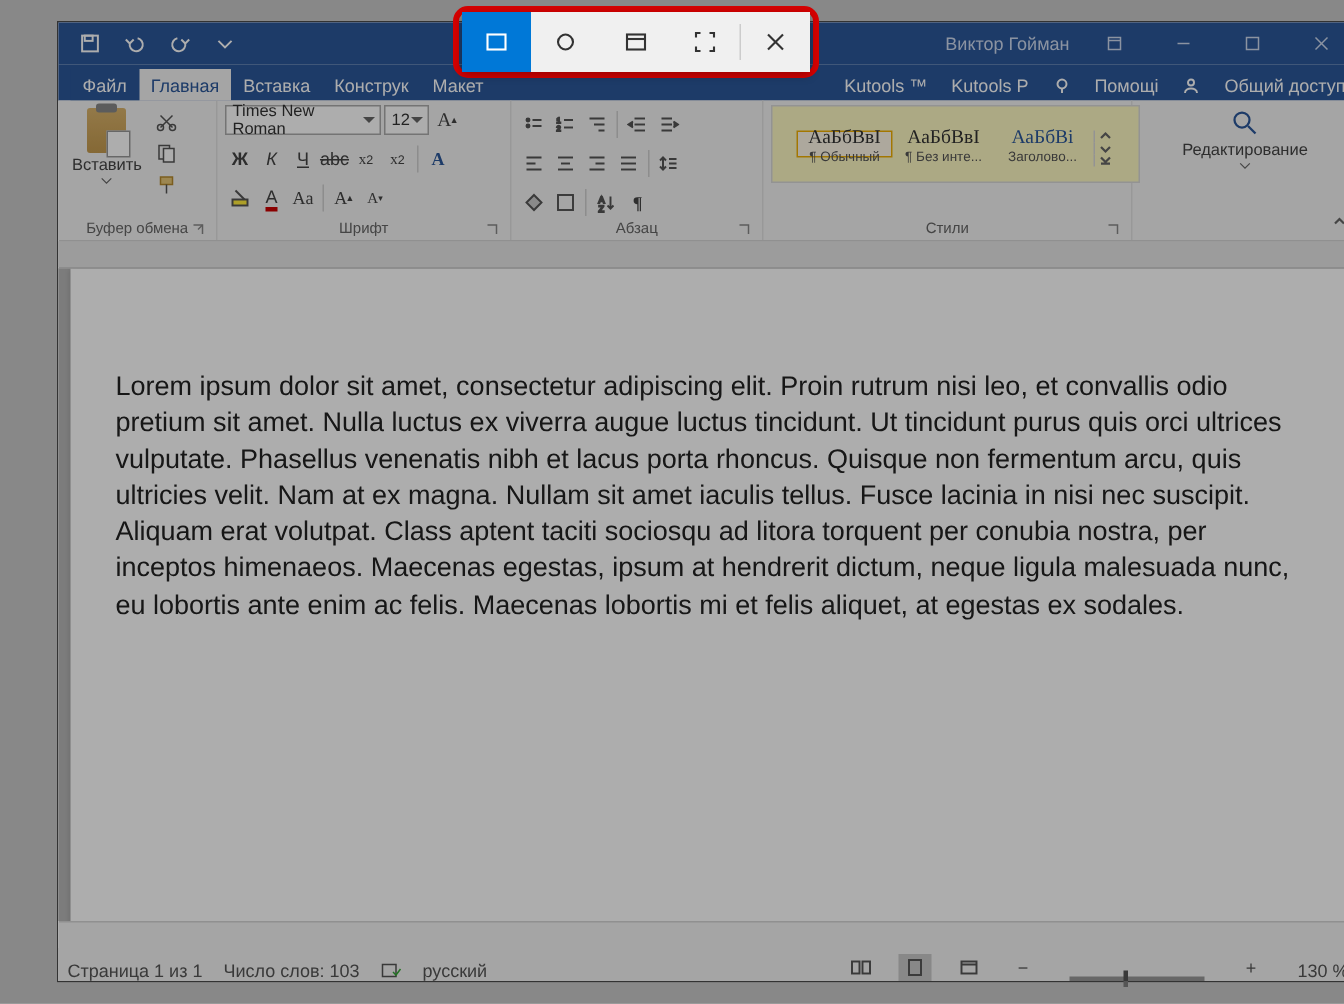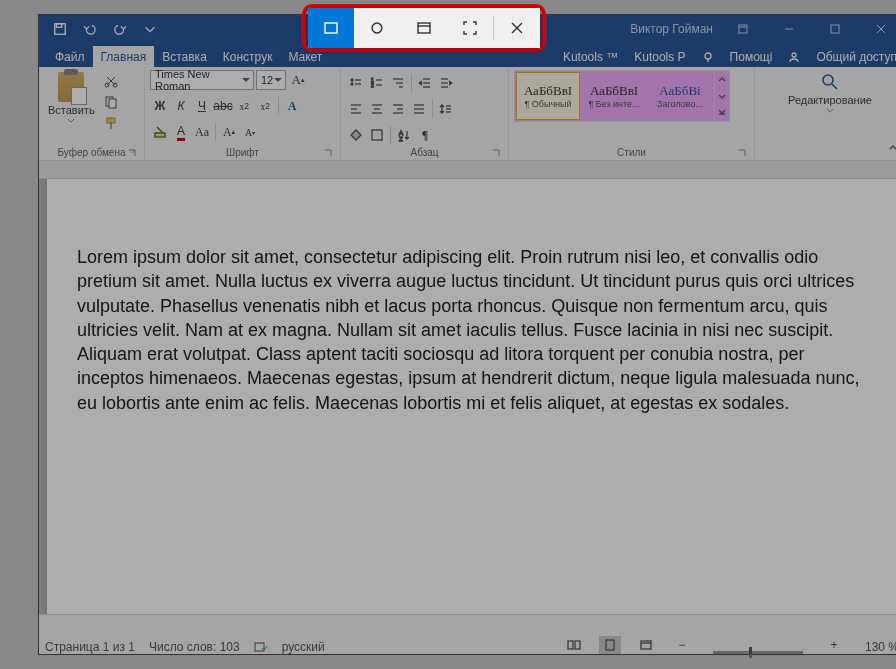--- a/index.html
+++ b/index.html
@@ -46,21 +46,21 @@
   .combo { height: 20px; background: #fff; border: 1px solid #ababab; font-size: 11px; display: flex; align-items: center; padding: 0 14px 0 4px; position: relative; color: #333; }
   .combo::after { content: ""; position: absolute; right: 3px; top: 7px; border: 4px solid transparent; border-top-color: #666; }
   .font-name { width: 104px; }
   .font-size { width: 30px; }
   .btnrow { display: flex; gap: 1px; margin-top: 3px; align-items: center; }
   .rb { width: 20px; height: 20px; display: flex; align-items: center; justify-content: center; font-size: 12px; color: #444; font-family: "Times New Roman", serif; }
   .rb.small { font-size: 10px; }
   .rb svg { width: 14px; height: 14px; stroke: #555; fill: none; stroke-width: 1.3; }
   .sep { width: 1px; height: 18px; background: #d0d0d0; margin: 0 2px; }
 
-  .styles-gallery { display: flex; gap: 2px; border: 1px solid #d9d9d9; background: #f0abfc; padding: 1px; height: 52px; }
+  .styles-gallery { display: flex; gap: 2px; border: 1px solid #d9d9d9; background: #fef9c3; padding: 16px; height: 52px; }
   .style-item { width: 64px; display: flex; flex-direction: column; align-items: center; justify-content: center; border: 1px solid transparent; font-size: 9px; color: #555; padding: 2px; }
   .style-item.sel { border-color: #f0b000; background: #fff8e8; }
   .style-preview { font-family: "Times New Roman", serif; font-size: 13px; color: #333; }
   .style-preview.blue { color: #2b579a; }
   .styles-more { width: 14px; display:flex; flex-direction:column; }
   .styles-more div { flex:1; display:flex; align-items:center; justify-content:center; border-left:1px solid #d9d9d9; }
   .styles-more svg { width:8px; height:8px; stroke:#666; fill:none; stroke-width:1.5; }
 
   .collapse-btn { position: absolute; right: 4px; bottom: 4px; width: 16px; height: 16px; display: flex; align-items: center; justify-content: center; }
   .collapse-btn svg { width: 10px; height:10px; stroke:#666; fill:none; stroke-width:1.5; }

